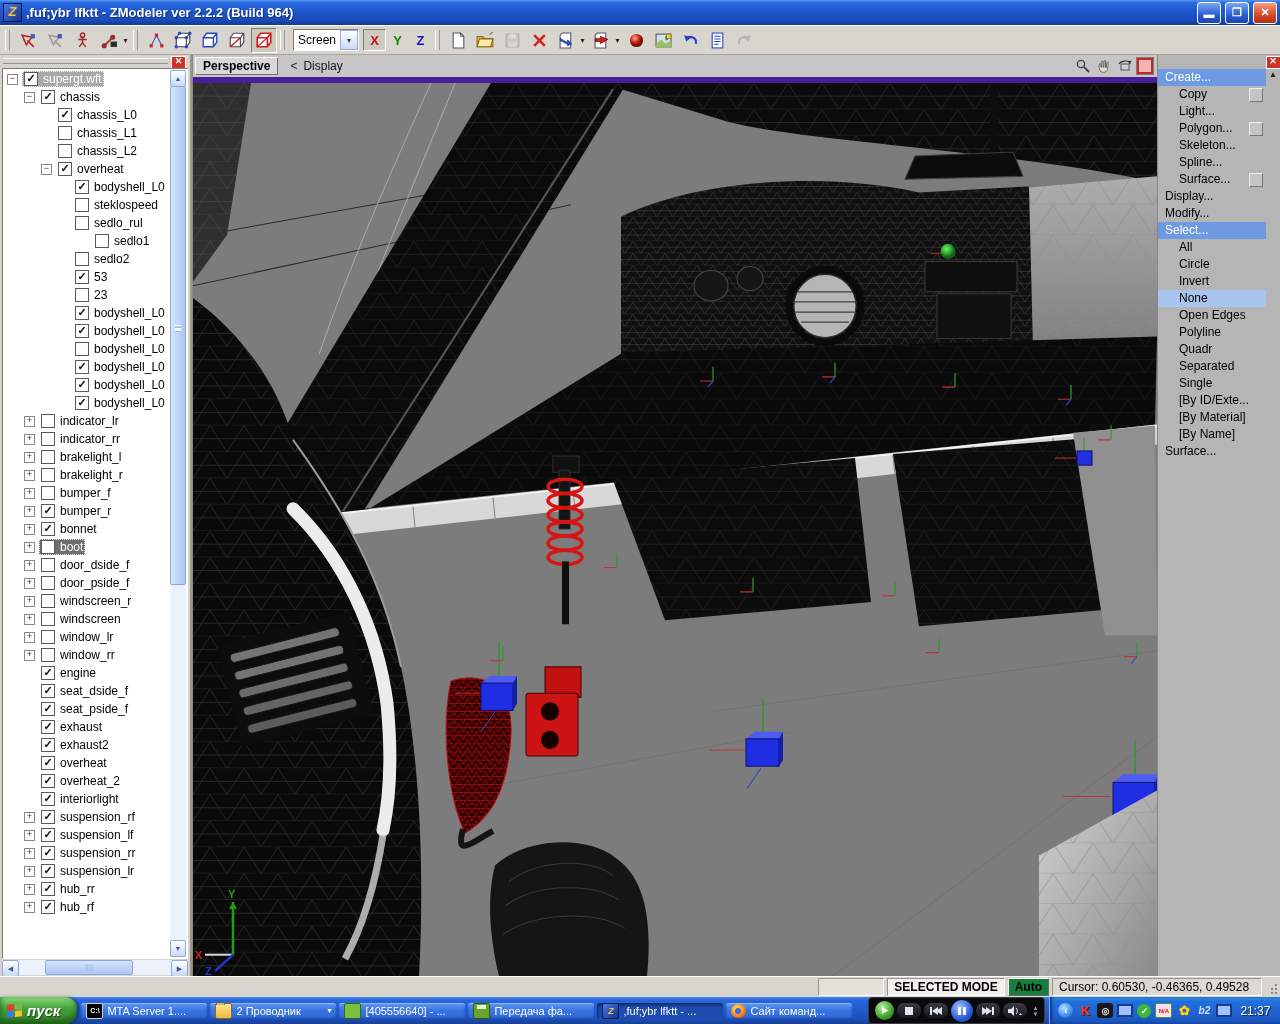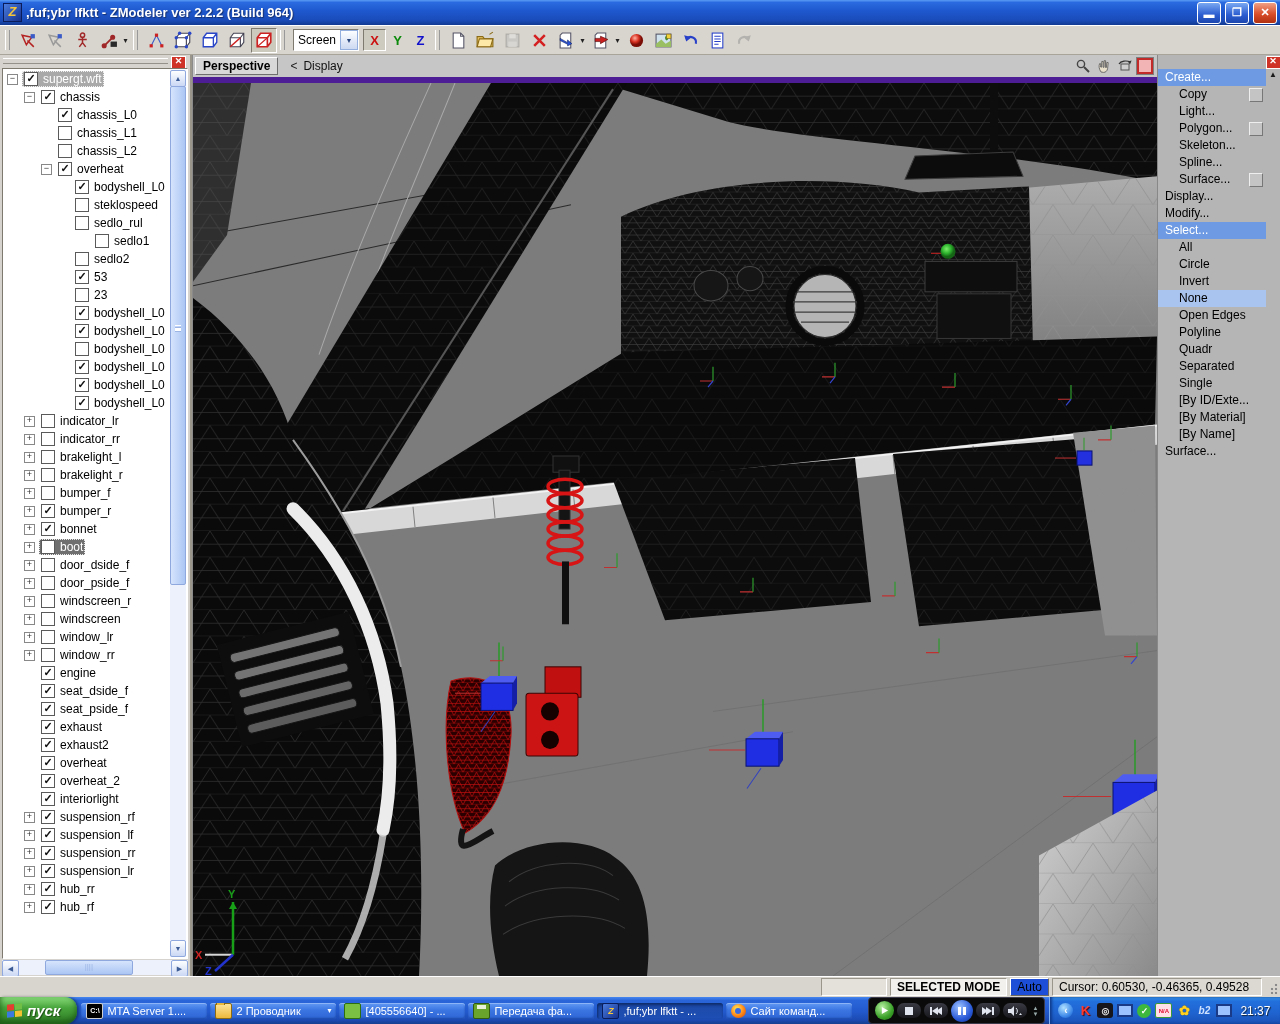--- a/index.html
+++ b/index.html
@@ -114,21 +114,21 @@
   .rp-up{font-size:8px;color:#1a1a1a;line-height:8px;}
 
   
   .statusbar{height:20px;flex:0 0 20px;background:#d8d5ce;border-top:1px solid #fff;display:flex;
     align-items:center;font-size:12px;gap:3px;padding:0 2px;}
   .sb-fill{flex:1;}
   .sb-box{height:16px;border:1px solid;border-color:#9a968c #fff #fff #9a968c;display:flex;align-items:center;
     padding:0 6px;background:#e4e1da;}
   .sb-empty{width:52px;}
   .sb-mode{font-weight:bold;background:#f2f1ed;}
-  .sb-auto{font-weight:normal;border-color:#fff #6e6a60 #6e6a60 #fff;background:#1d4ed8;}
+  .sb-auto{font-weight:bold;border-color:#fff #6e6a60 #6e6a60 #fff;background:#15803d;}
   .sb-cursor{width:196px;background:#dcd9d2;}
   .sb-grip{width:13px;height:16px;background:
     radial-gradient(circle at 11px 14px,#8a8a8a 1px,transparent 1.6px),
     radial-gradient(circle at 7px 14px,#8a8a8a 1px,transparent 1.6px),
     radial-gradient(circle at 11px 10px,#8a8a8a 1px,transparent 1.6px),
     radial-gradient(circle at 11px 6px,#8a8a8a 1px,transparent 1.6px),
     radial-gradient(circle at 7px 10px,#8a8a8a 1px,transparent 1.6px);}
 
   
   .taskbar{height:27px;flex:0 0 27px;display:flex;align-items:center;gap:4px;

